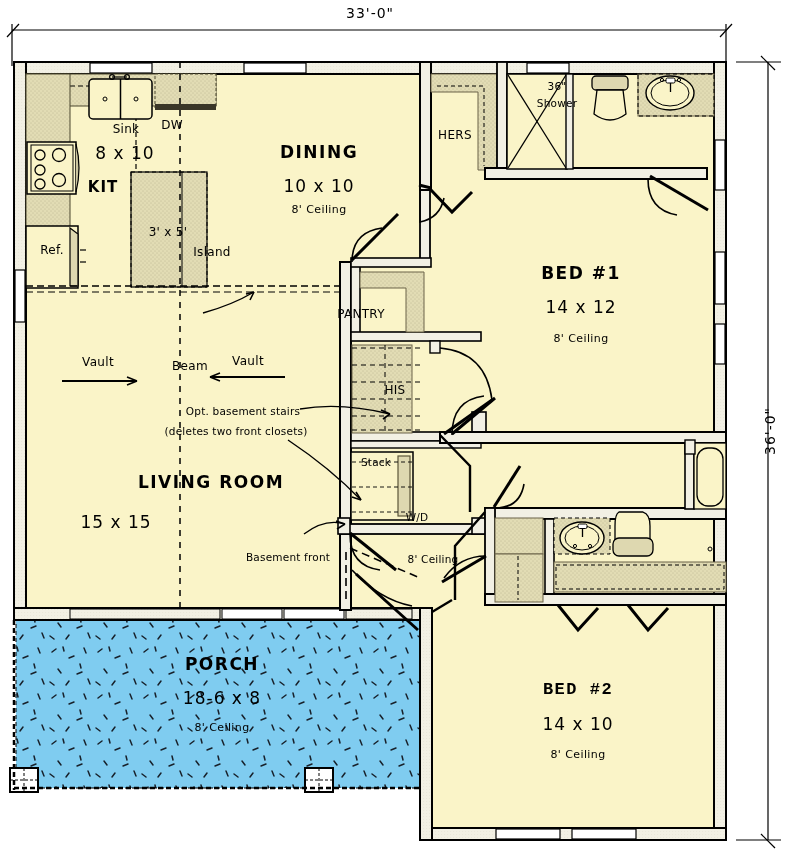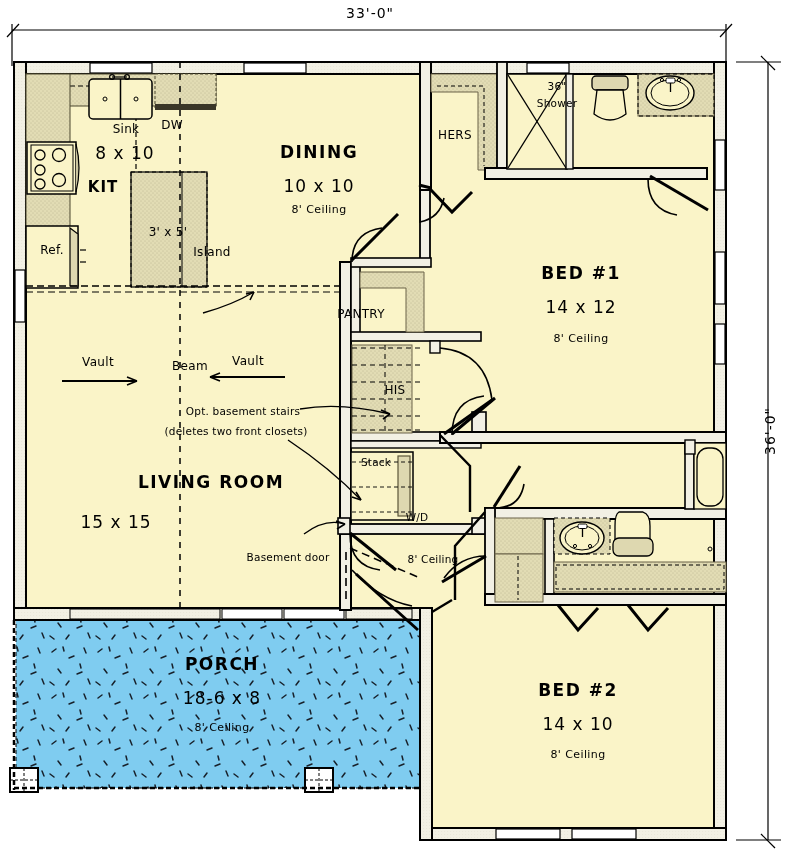--- a/index.html
+++ b/index.html
@@ -412,35 +412,35 @@
 
 <div class="lbl room-name ctr" style="left:167px;top:472px;margin-left:44px;">LIVING ROOM</div>
 <div class="lbl room-dim ctr" style="left:116px;top:512px;">15 x 15</div>
 
 <div class="lbl small ctr" style="left:190px;top:312px;margin-top:47px;">Beam</div>
 <div class="lbl small ctr" style="left:98px;top:355px;">Vault</div>
 <div class="lbl small ctr" style="left:248px;top:354px;">Vault</div>
 
 <div class="lbl tiny ctr" style="left:243px;top:405px;">Opt. basement stairs</div>
 <div class="lbl tiny ctr" style="left:236px;top:425px;">(deletes two front closets)</div>
-<div class="lbl tiny ctr" style="left:288px;top:551px;">Basement door</div>
+<div class="lbl tiny ctr" style="left:288px;top:551px;">Basement front</div>
 <div class="lbl tiny ctr" style="left:433px;top:553px;">8' Ceiling</div>
 
 <div class="lbl small ctr" style="left:361px;top:307px;">PANTRY</div>
 <div class="lbl small ctr" style="left:395px;top:383px;">HIS</div>
 <div class="lbl tiny ctr" style="left:376px;top:456px;">Stack</div>
 <div class="lbl tiny ctr" style="left:376px;top:511px;margin-left:41px;">W/D</div>
 
 <div class="lbl small ctr" style="left:455px;top:128px;">HERS</div>
 <div class="lbl tiny ctr" style="left:557px;top:80px;">36"</div>
 <div class="lbl tiny ctr" style="left:557px;top:97px;">Shower</div>
 
 <div class="lbl room-name ctr" style="left:581px;top:263px;">BED #1</div>
 <div class="lbl room-dim ctr" style="left:581px;top:297px;">14 x 12</div>
 <div class="lbl room-ceil ctr" style="left:581px;top:332px;">8' Ceiling</div>
 
-<div class="lbl room-name ctr" style="left:578px;top:680px;">BED #2</div>
+<div class="lbl room-name ctr" style="left:578px;top:680px;font-family:Liberation Mono, monospace;">BED #2</div>
 <div class="lbl room-dim ctr" style="left:578px;top:714px;">14 x 10</div>
 <div class="lbl room-ceil ctr" style="left:578px;top:748px;">8' Ceiling</div>
 
 <div class="lbl room-name ctr" style="left:222px;top:654px;">PORCH</div>
 <div class="lbl room-dim ctr" style="left:222px;top:688px;">18-6 x 8</div>
 <div class="lbl room-ceil ctr" style="left:222px;top:721px;">8' Ceiling</div>
 
 </body></html>

